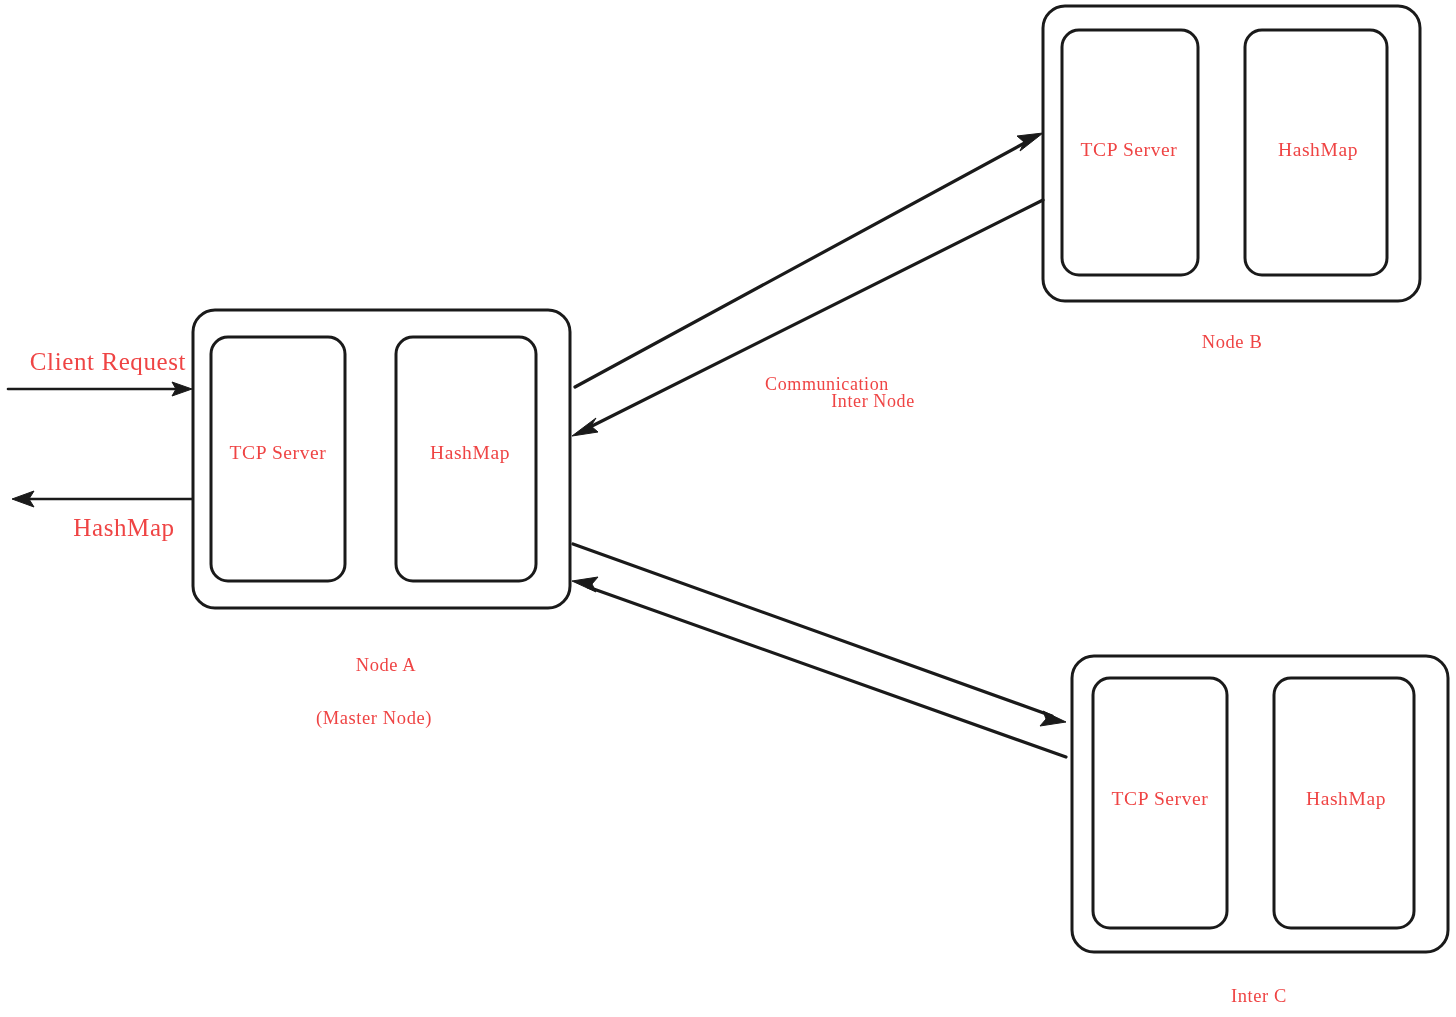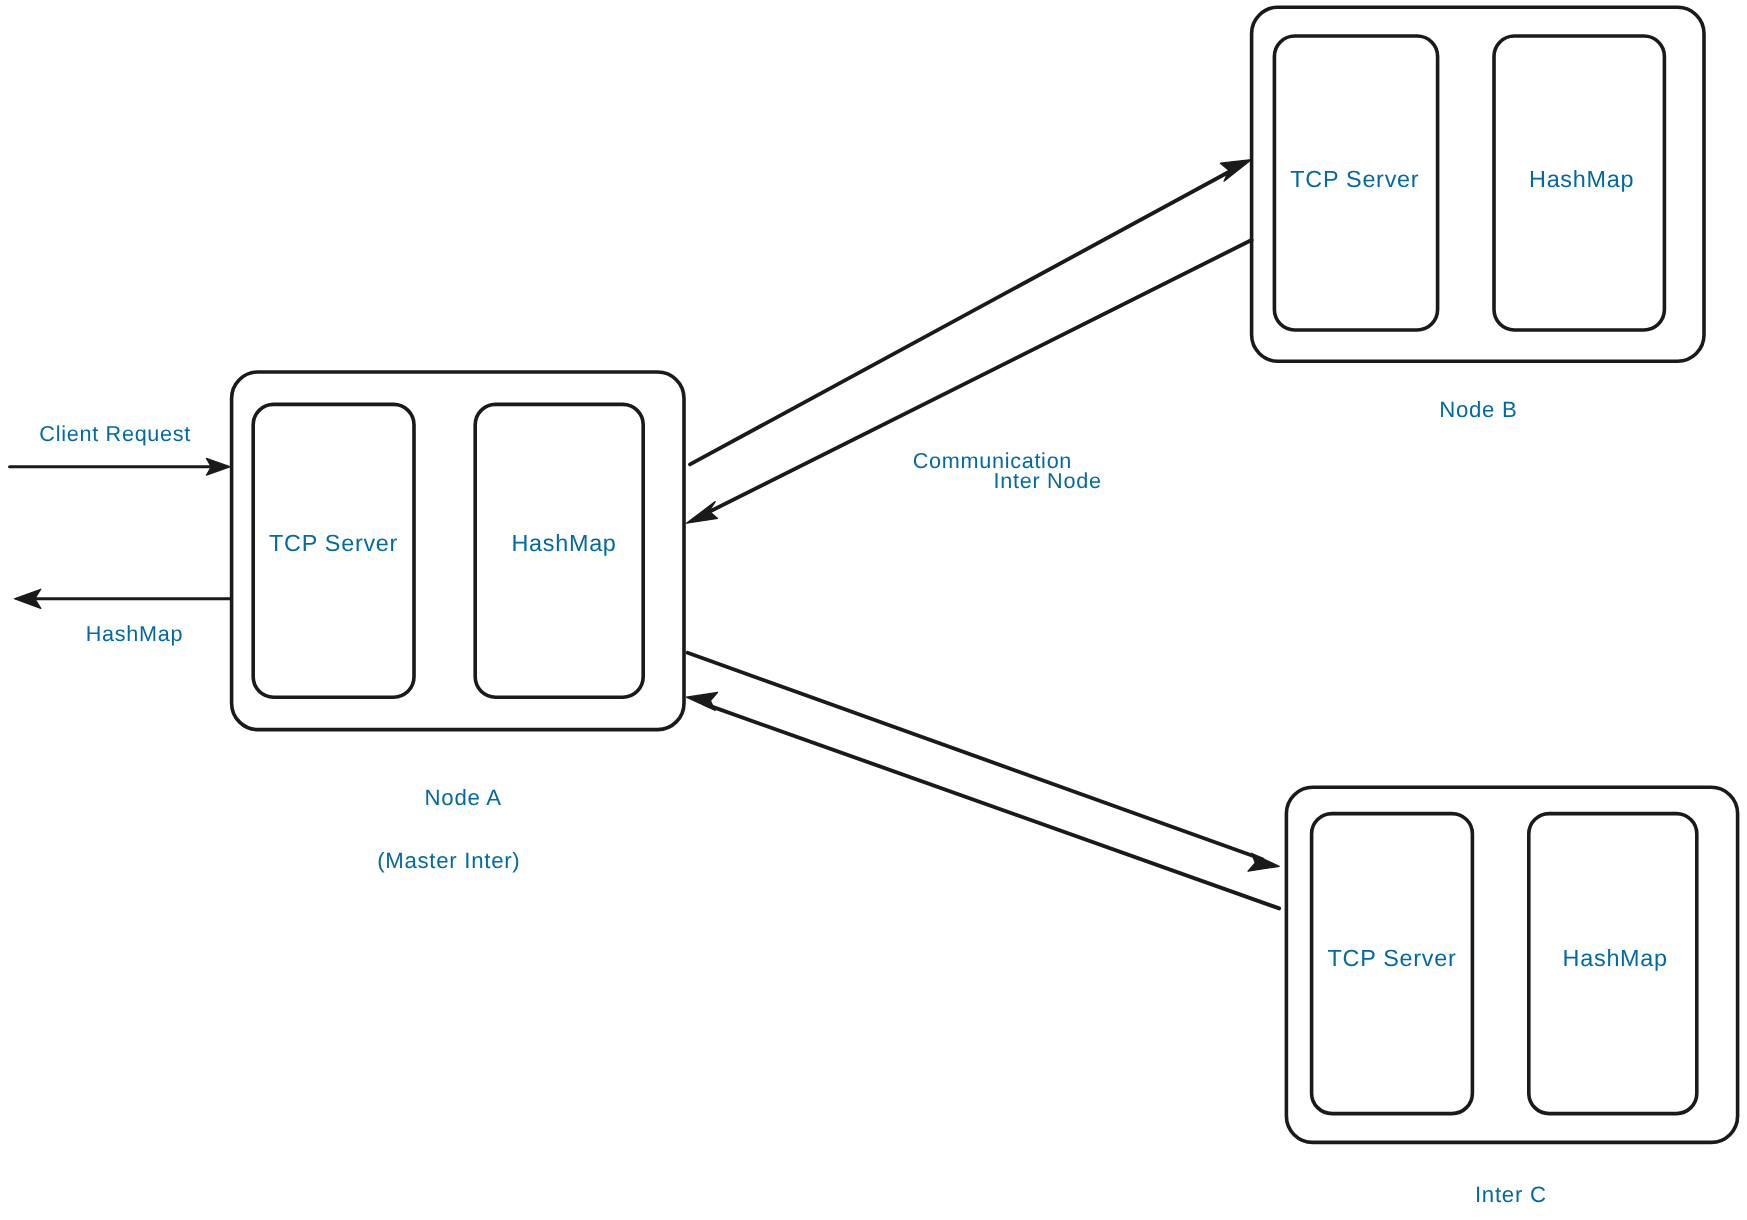--- a/index.html
+++ b/index.html
@@ -44,41 +44,42 @@
     stroke-linecap: round;
   }
   .arrowhead {
     fill: #1a1a1a;
     stroke: #1a1a1a;
     stroke-width: 1;
     stroke-linejoin: round;
   }
   .label {
     position: absolute;
-    color: #0369a1;
-    font-family: Liberation Sans, sans-serif;
+    color: #ef4444;
+    font-family: Liberation Serif, serif;
     font-size: 19px;
     letter-spacing: 0.6px;
     white-space: nowrap;
     transform: translate(-50%, -50%);
     text-align: center;
     line-height: 1.35;
     user-select: none;
   }
   .label.comp {
     font-size: 19.5px;
   }
   .label.node-name {
     font-size: 18.5px;
   }
   .label.edge-label {
     font-size: 18px;
   }
   .label.flow {
-    font-size: 18px;
+    font-size: 25px;
+    margin-left: 12px;
   }
 </style>
 </head>
 <body>
 
 <div id="canvas">
 
   <svg class="diagram" viewBox="0 0 1456 1017">
 
     <g>
@@ -128,21 +129,21 @@
       <line class="conn" x1="1066" y1="757" x2="588" y2="587"></line>
       <polygon class="arrowhead" points="572,581 596,592 592,584 598,577"></polygon>
     </g>
 
   </svg>
 
   <div class="label comp" style="left:278px; top:453px;">TCP Server</div>
   <div class="label comp" style="left:470px; top:453px;">HashMap</div>
 
   <div class="label node-name" style="left:386px; top:665px;">Node A</div>
-  <div class="label node-name" style="left:374px; top:718px;">(Master Inter)</div>
+  <div class="label node-name" style="left:374px; top:718px;">(Master Node)</div>
 
   <div class="label comp" style="left:1129px; top:150px;">TCP Server</div>
   <div class="label comp" style="left:1318px; top:150px;">HashMap</div>
 
   <div class="label node-name" style="left:1232px; top:342px;">Node B</div>
 
   <div class="label comp" style="left:1160px; top:799px;">TCP Server</div>
   <div class="label comp" style="left:1346px; top:799px;">HashMap</div>
 
   <div class="label node-name" style="left:1259px; top:996px;">Inter C</div>

